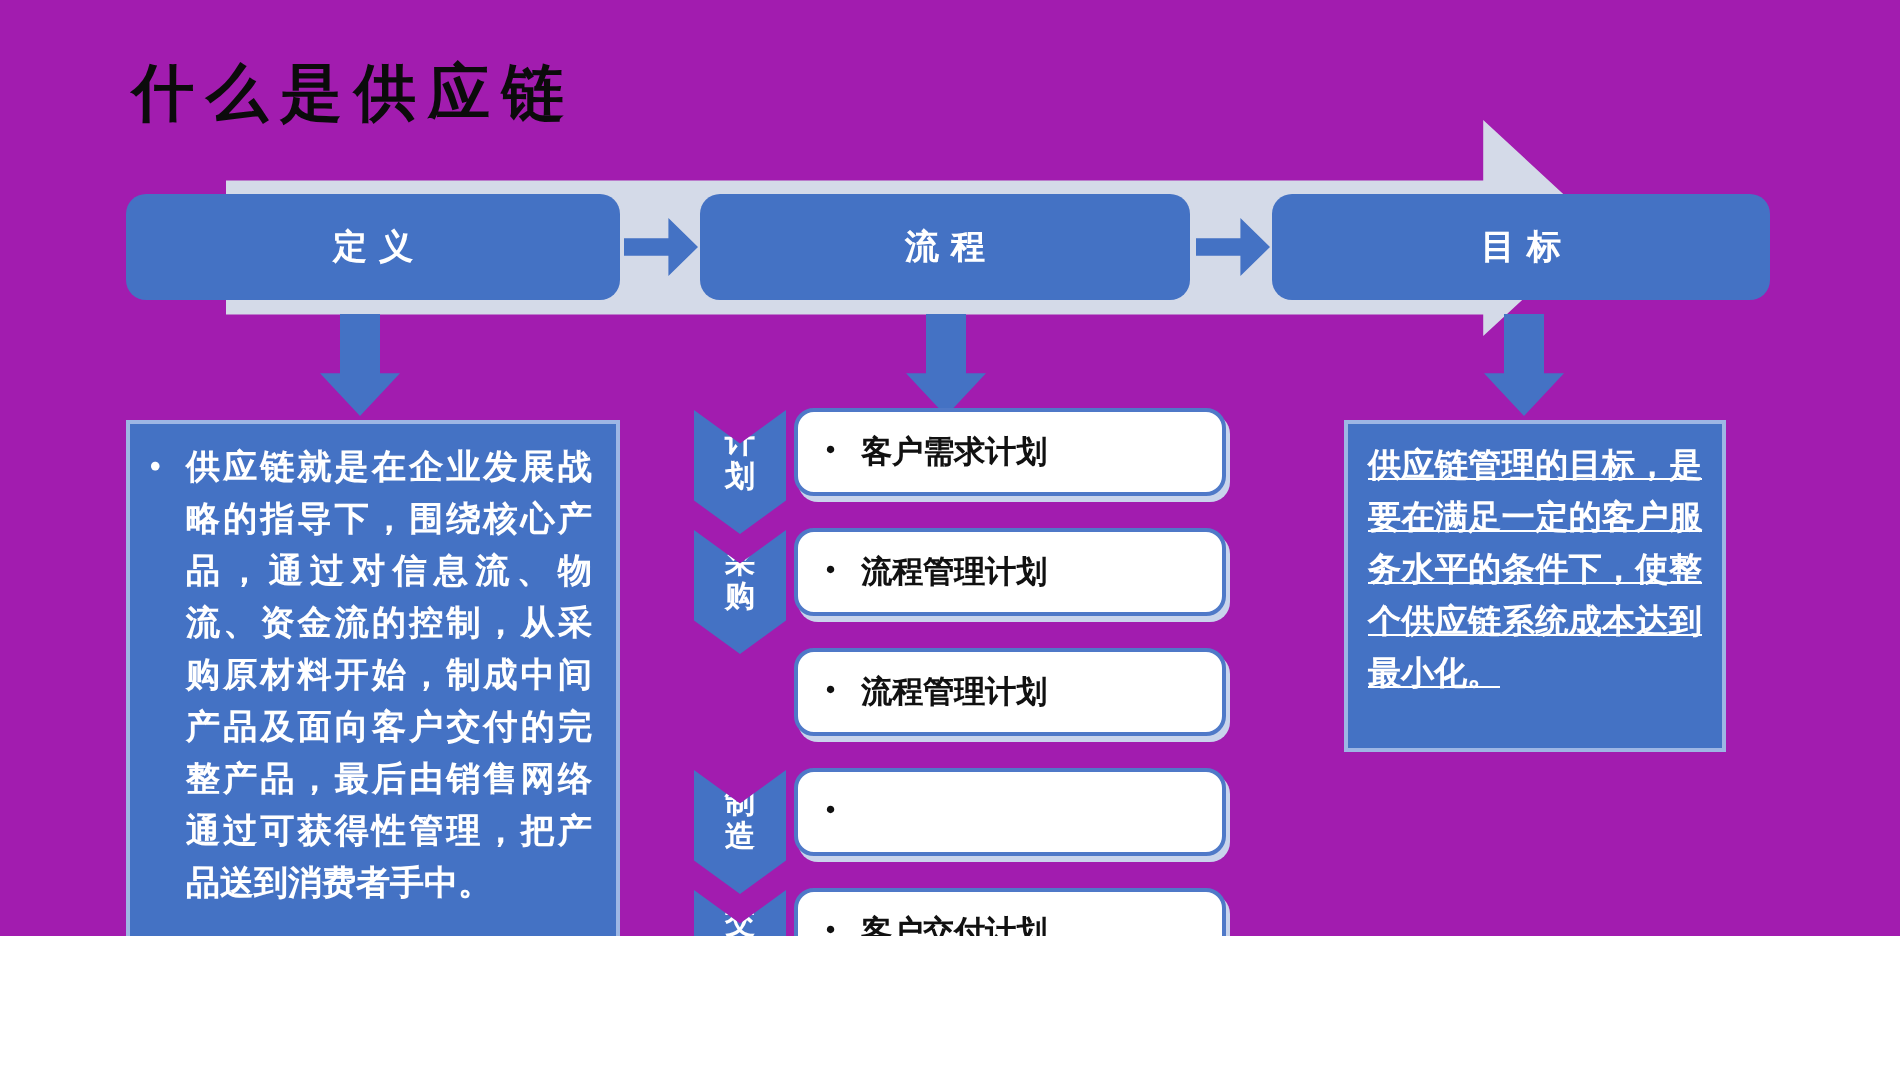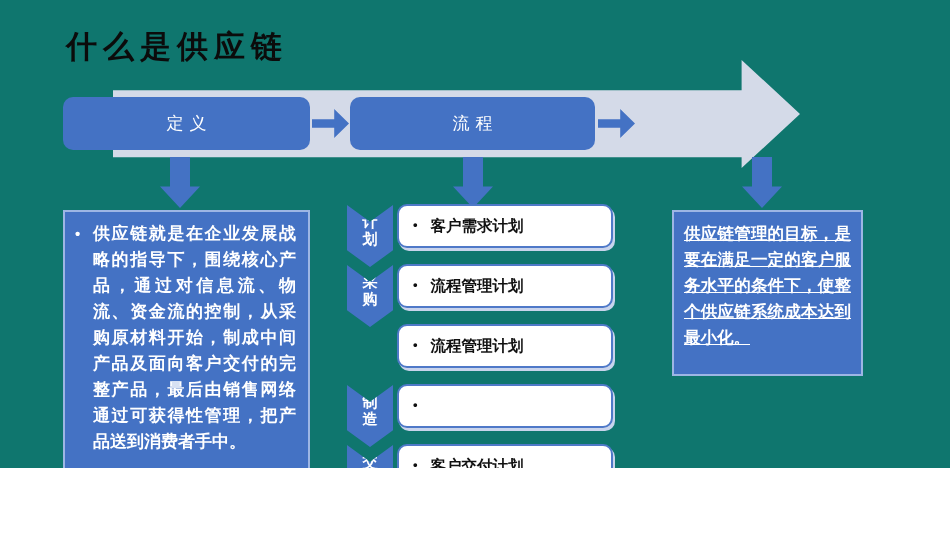--- a/index.html
+++ b/index.html
@@ -1,35 +1,35 @@
 <!DOCTYPE html>
 <html><head>
 <meta charset="utf-8">
 <style>
   html,body{margin:0;padding:0;background:#fff;}
   .slide{
-    position:relative;width:950px;height:468px;background:#0f766e;overflow:hidden;
+    position:relative;width:950px;height:468px;background:#a21caf;overflow:hidden;
     font-family:"Liberation Sans",sans-serif;
   }
   .title{
     position:absolute;left:66px;top:26px;margin:0;
     font-size:31px;font-weight:900;color:#0b0b0b;letter-spacing:6px;
     font-family:"DejaVu Sans",sans-serif;
   }
   
   .band{
     position:absolute;left:113px;top:60px;width:687px;height:108px;
     background:#D4DAE8;
     clip-path:polygon(0 28%,91.5% 28%,91.5% 0,100% 50%,91.5% 100%,91.5% 90%,0 90%);
   }
   
   .hbox{
     position:absolute;top:97px;height:53px;background:#4472C4;border-radius:10px;
     display:flex;align-items:center;justify-content:center;
-    color:#ffffff;font-weight:normal;font-size:17px;letter-spacing:6px;
+    color:#ffffff;font-weight:bold;font-size:17px;letter-spacing:6px;
   }
   .hbox span{padding-left:6px;}
   
   .rarrow{
     position:absolute;top:109px;width:37px;height:29px;background:#4472C4;
     clip-path:polygon(0 35%,60% 35%,60% 0,100% 50%,60% 100%,60% 65%,0 65%);
   }
   
   .darrow{
     position:absolute;top:157px;width:40px;height:51px;background:#4472C4;
@@ -76,20 +76,23 @@
   <div class="band"></div>
 
   <div class="hbox" style="left:63px;width:247px">
     <span>定义</span>
   </div>
   <div class="rarrow" style="left:312px"></div>
   <div class="hbox" style="left:350px;width:245px">
     <span>流程</span>
   </div>
   <div class="rarrow" style="left:598px"></div>
+  <div class="hbox" style="left:636px;width:249px">
+    <span>目标</span>
+  </div>
 
   <div class="darrow" style="left:160px"></div>
   <div class="darrow" style="left:453px"></div>
   <div class="darrow" style="left:742px"></div>
 
   <div class="textbox def">
     <span class="bullet">•</span>
     <p>供应链就是在企业发展战略的指导下，围绕核心产品，通过对信息流、物流、资金流的控制，从采购原材料开始，制成中间产品及面向客户交付的完整产品，最后由销售网络通过可获得性管理，把产品送到消费者手中。</p>
   </div>
 

